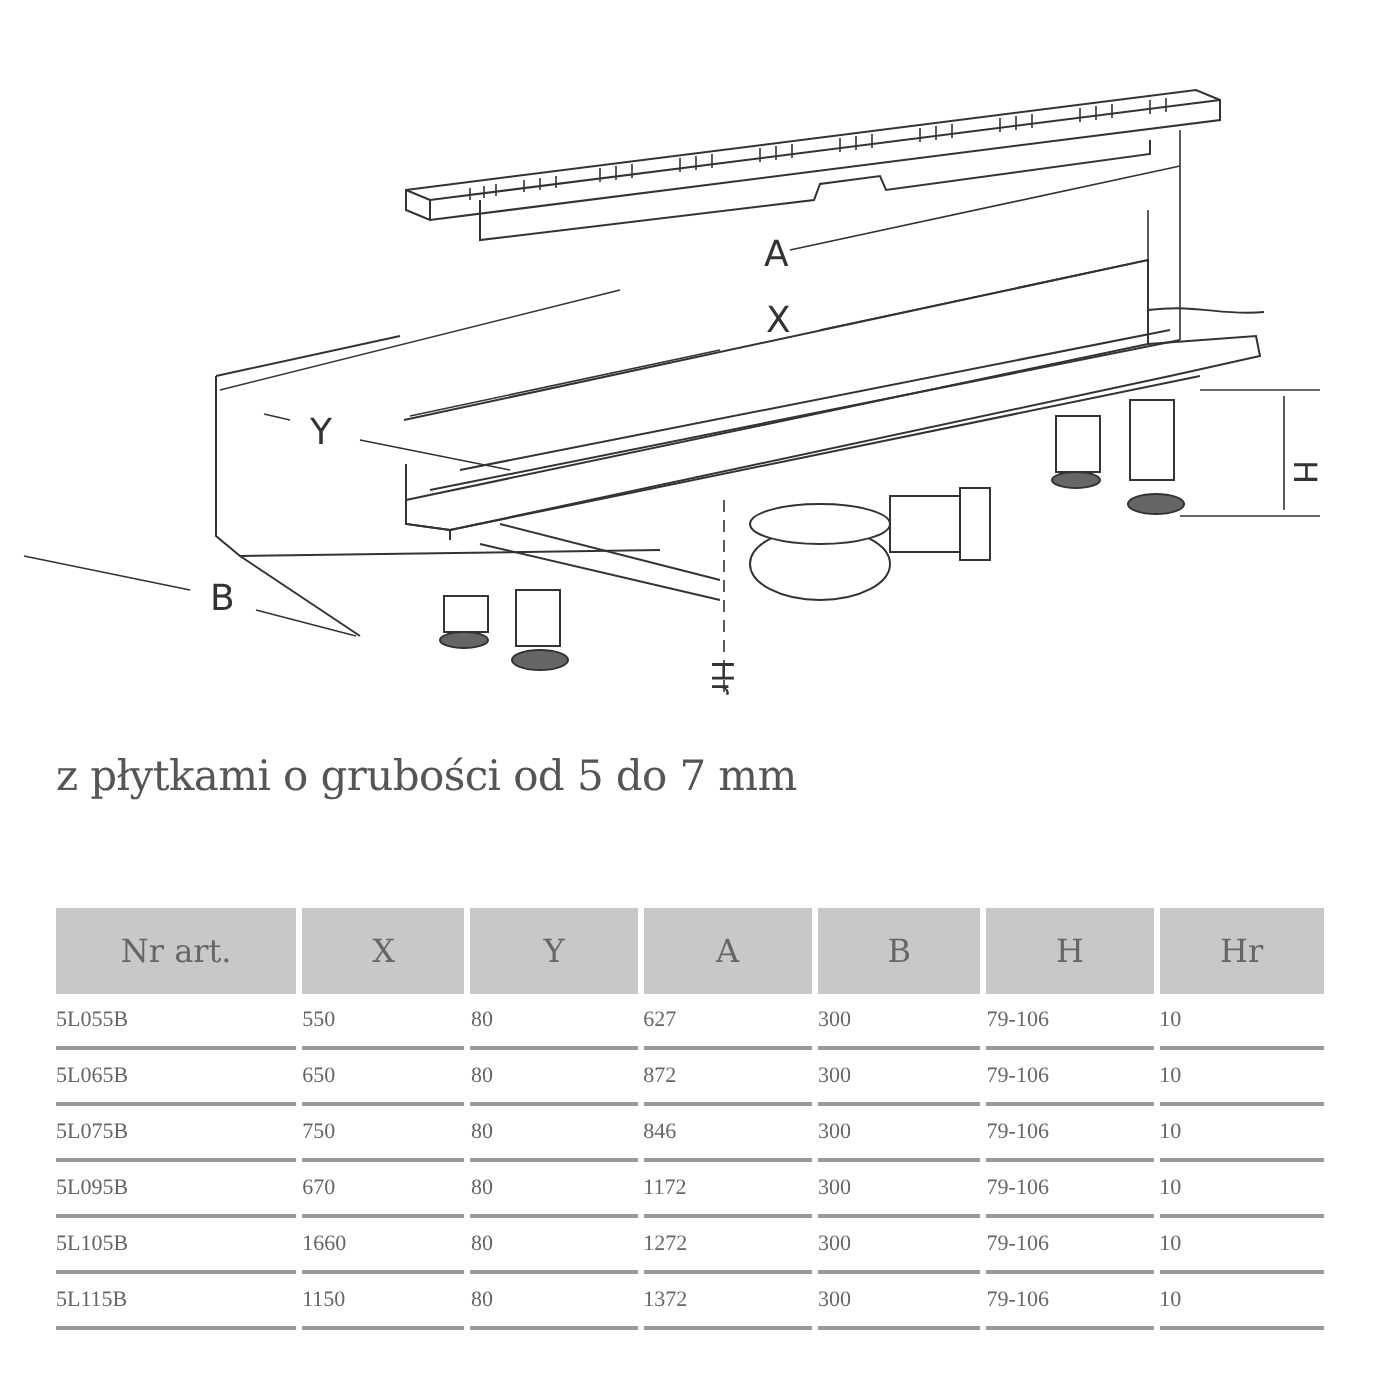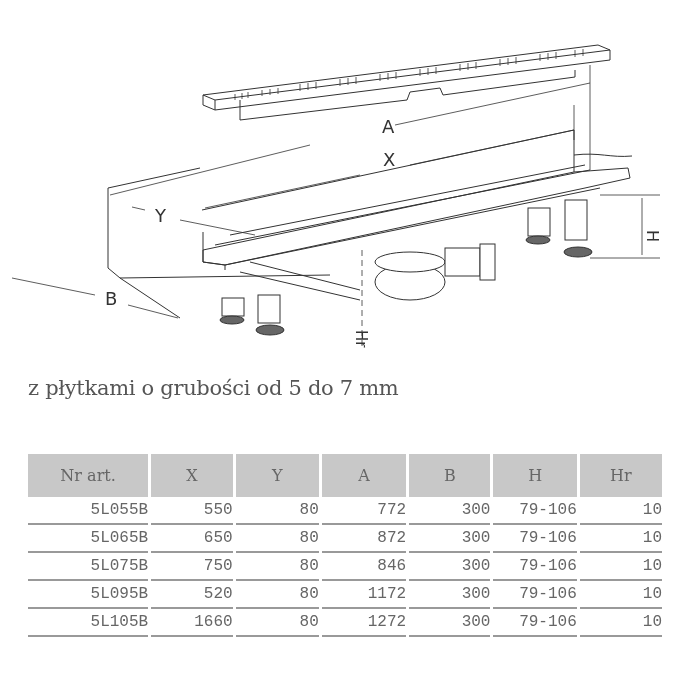--- a/index.html
+++ b/index.html
@@ -2,21 +2,21 @@
 <html><head>
 <meta charset="utf-8">
 <style>
   html,body{margin:0;padding:0;background:#fff;}
   body{width:700px;height:700px;position:relative;overflow:hidden;font-family:"DejaVu Serif",serif;color:#555;}
   #drawing{position:absolute;left:0;top:0;width:700px;height:365px;}
   .title{position:absolute;left:28px;top:374px;font-family:"DejaVu Serif",serif;font-size:21px;line-height:29px;color:#555;letter-spacing:-0.3px;}
   .title div{white-space:nowrap;}
   table.spec{position:absolute;left:28px;top:454px;width:640px;border-collapse:separate;border-spacing:3px 0;margin-left:-3px;}
   table.spec th{background:#c8c8c8;height:43px;font-family:"DejaVu Serif",serif;font-weight:normal;font-size:16px;color:#666;padding:0;}
-  table.spec td{height:26px;border-bottom:2px solid #999;font-family:Liberation Mono, monospace;font-size:16px;color:#666;text-align:right;padding:0;}
+  table.spec td{height:26px;border-bottom:2px solid #999;font-family:Liberation Serif, serif;font-size:11px;color:#666;text-align:left;padding:0;}
   .c0{width:121px}.c1{width:82px}.c2{width:84px}.c3{width:85px}.c4{width:82px}.c5{width:84px}.c6{width:83px}
 </style>
 </head>
 <body>
 
 <svg id="drawing" viewBox="0 0 700 365" xmlns="http://www.w3.org/2000/svg">
   <g fill="none" stroke="#333" stroke-width="1">
 
     <g>
       <polygon points="203,95 598,45 610,50 610,60 215,110 203,105" fill="#fff"></polygon>
@@ -102,21 +102,21 @@
       <th class="c4">B</th>
       <th class="c5">H</th>
       <th class="c6">Hr</th>
     </tr>
   </thead>
   <tbody>
     <tr>
       <td>5L055B</td>
       <td>550</td>
       <td>80</td>
-      <td>772</td>
+      <td>627</td>
       <td>300</td>
       <td>79-106</td>
       <td>10</td>
     </tr>
     <tr>
       <td>5L065B</td>
       <td>650</td>
       <td>80</td>
       <td>872</td>
       <td>300</td>
@@ -127,30 +127,39 @@
       <td>5L075B</td>
       <td>750</td>
       <td>80</td>
       <td>846</td>
       <td>300</td>
       <td>79-106</td>
       <td>10</td>
     </tr>
     <tr>
       <td>5L095B</td>
-      <td>520</td>
+      <td>670</td>
       <td>80</td>
       <td>1172</td>
       <td>300</td>
       <td>79-106</td>
       <td>10</td>
     </tr>
     <tr>
       <td>5L105B</td>
       <td>1660</td>
       <td>80</td>
       <td>1272</td>
       <td>300</td>
       <td>79-106</td>
       <td>10</td>
     </tr>
+    <tr>
+      <td>5L115B</td>
+      <td>1150</td>
+      <td>80</td>
+      <td>1372</td>
+      <td>300</td>
+      <td>79-106</td>
+      <td>10</td>
+    </tr>
   </tbody>
 </table>
 
 </body></html>

